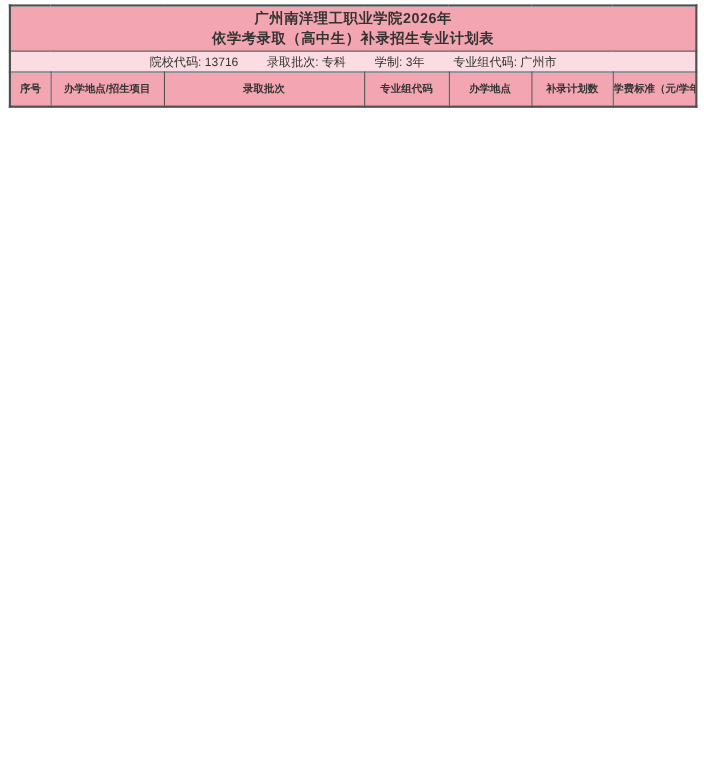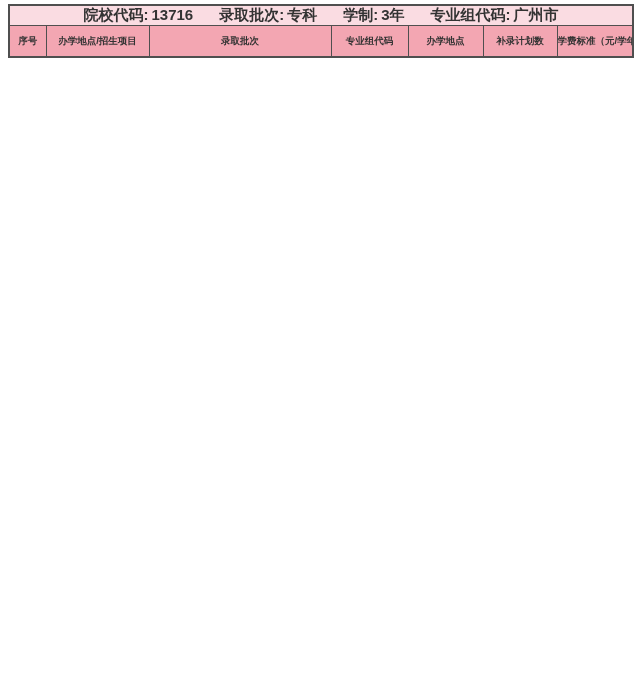--- a/index.html
+++ b/index.html
@@ -24,40 +24,46 @@
   th,td{
     border:1px solid var(--border);
     text-align:center;vertical-align:middle;
     padding:0;color:var(--text);
     overflow:hidden;
   }
   .title-row td{background:var(--header-bg);height:40px;}
   .title-line{font-weight:bold;font-size:13px;line-height:18px;letter-spacing:.5px;}
   .info-row td{background:var(--info-bg);height:18px;}
   .info-bar{display:flex;justify-content:center;align-items:center;gap:26px;
-    font-size:15px;font-weight:bold;white-space:nowrap;text-align:center;}
+    font-size:11px;font-weight:normal;white-space:nowrap;text-align:center;}
   .info-value{margin-left:3px;}
   .header-row th{background:var(--header-bg);height:30px;
     font-size:9.5px;font-weight:bold;white-space:nowrap;}
 </style>
 </head>
 <body>
 
 <div class="sheet">
   <table>
     <colgroup>
       <col style="width:37px">
       <col style="width:103px">
       <col style="width:182px">
       <col style="width:77px">
       <col style="width:75px">
       <col style="width:74px">
       <col style="width:76px">
     </colgroup>
     <thead>
+      <tr class="title-row">
+        <td colspan="7">
+          <div class="title-line">广州南洋理工职业学院2026年</div>
+          <div class="title-line">依学考录取（高中生）补录招生专业计划表</div>
+        </td>
+      </tr>
       <tr class="info-row">
         <td colspan="7">
           <div class="info-bar">
               <span><span>院校代码:</span><span class="info-value">13716</span></span>
               <span><span>录取批次:</span><span class="info-value">专科</span></span>
               <span><span>学制:</span><span class="info-value">3年</span></span>
               <span><span>专业组代码:</span><span class="info-value">广州市</span></span>
             </div>
         </td>
       </tr>

